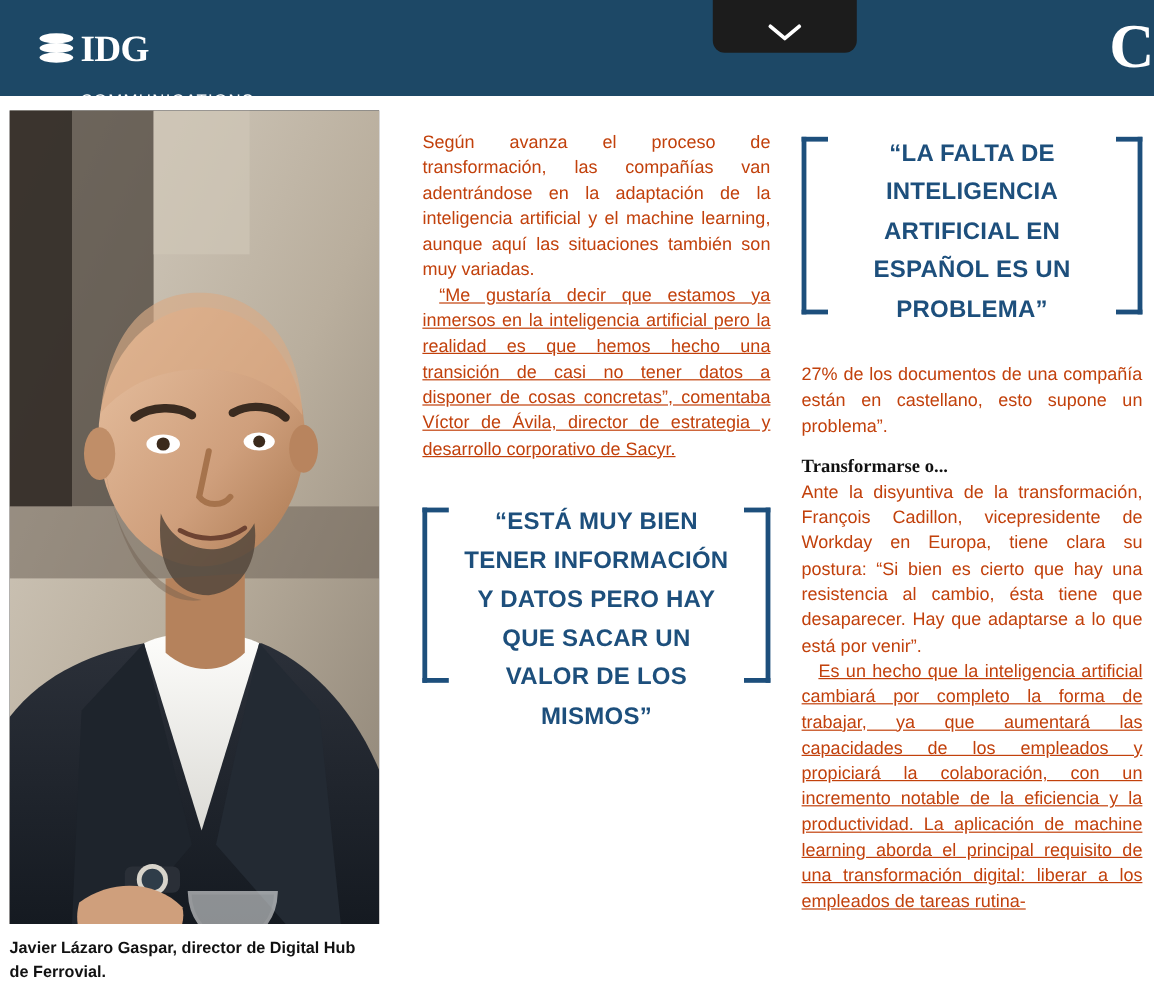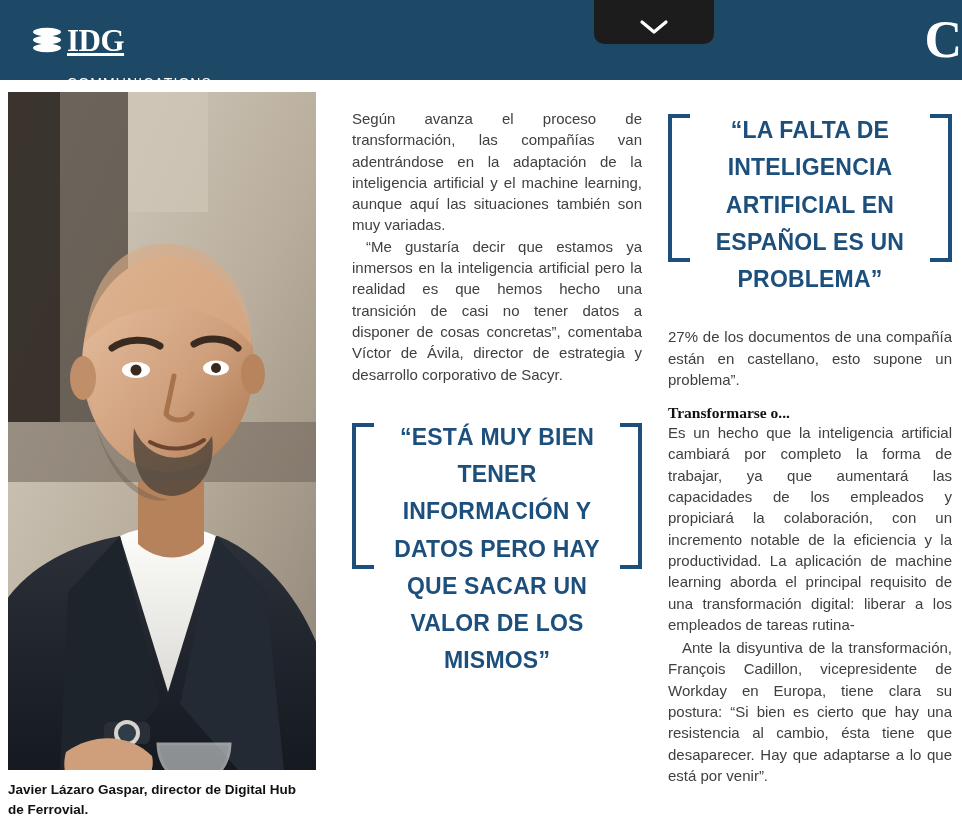--- a/index.html
+++ b/index.html
@@ -23,21 +23,20 @@
     height: 80px;
     background: #1d4866;
   }
   .logo {
     position: absolute;
     left: 32px;
     top: 25px;
     display: flex;
     align-items: flex-start;
     color: #ffffff;
-    text-decoration: underline;
   }
   .logo-mark {
     width: 30px;
     height: 28px;
     margin-right: 5px;
     position: relative;
     top: 2px;
   }
   .logo-text-wrap {
     display: flex;
@@ -133,46 +132,46 @@
   .col-right {
     position: absolute;
     left: 668px;
     top: 28px;
     width: 284px;
   }
 
   .body-p {
     font-size: 15px;
     line-height: 1.42;
-    color: #404040;
+    color: #c2410c;
     margin: 0;
     text-align: justify;
     font-family: "Liberation Sans", sans-serif;
     hyphens: manual;
   }
-  .body-p + .body-p { text-indent: 14px; }
+  .body-p + .body-p { text-indent: 14px; text-decoration: underline; }
 
   .subhead {
     font-size: 15.5px;
     font-weight: bold;
     color: #111111;
     margin: 14px 0 0 0;
     font-family: Liberation Serif, serif;
   }
 
   
   .pullquote {
     position: relative;
     margin: 26px 0 0 0;
     padding: 4px 34px;
     text-align: center;
     color: #1d4f7c;
   }
   .pullquote .pq-text {
-    font-size: 23px;
+    font-size: 20px;
     font-weight: bold;
     line-height: 1.62;
     letter-spacing: 0.2px;
     color: #1d4f7c;
     font-family: "Liberation Sans", sans-serif;
     text-transform: uppercase;
   }
   .bracket {
     position: absolute;
     width: 22px;
@@ -315,17 +314,17 @@
     <div class="pullquote" style="margin-top:0;">
       <span class="bracket left" style="top:6px;height:148px;"></span>
       <span class="bracket right" style="top:6px;height:148px;"></span>
       <div class="pq-text">“La falta de inteligencia artificial en español es un problema”</div>
     </div>
 
     <p class="body-p" style="margin-top:24px;">27% de los documentos de una compañía están en castellano, esto supone un problema”.</p>
 
     <h3 class="subhead">Transformarse o...</h3>
 
+    <p class="body-p" style="margin-top:2px;">Ante la disyuntiva de la transformación, François Cadillon, vicepresidente de Workday en Europa, tiene clara su postura: “Si bien es cierto que hay una resistencia al cambio, ésta tiene que desaparecer. Hay que adaptarse a lo que está por venir”.</p>
     <p class="body-p">Es un hecho que la inteligencia artificial cambiará por completo la forma de trabajar, ya que aumentará las capacidades de los empleados y propiciará la colaboración, con un incremento notable de la eficiencia y la productividad. La aplicación de machine learning aborda el principal requisito de una transformación digital: liberar a los empleados de tareas rutina-</p>
-    <p class="body-p" style="margin-top:2px;">Ante la disyuntiva de la transformación, François Cadillon, vicepresidente de Workday en Europa, tiene clara su postura: “Si bien es cierto que hay una resistencia al cambio, ésta tiene que desaparecer. Hay que adaptarse a lo que está por venir”.</p>
   </div>
 
 </div>
 
 </body></html>

